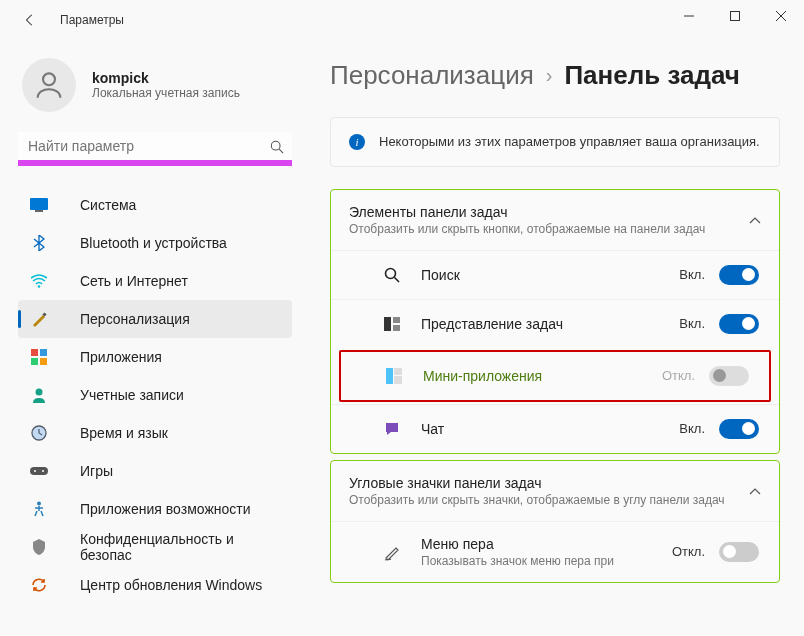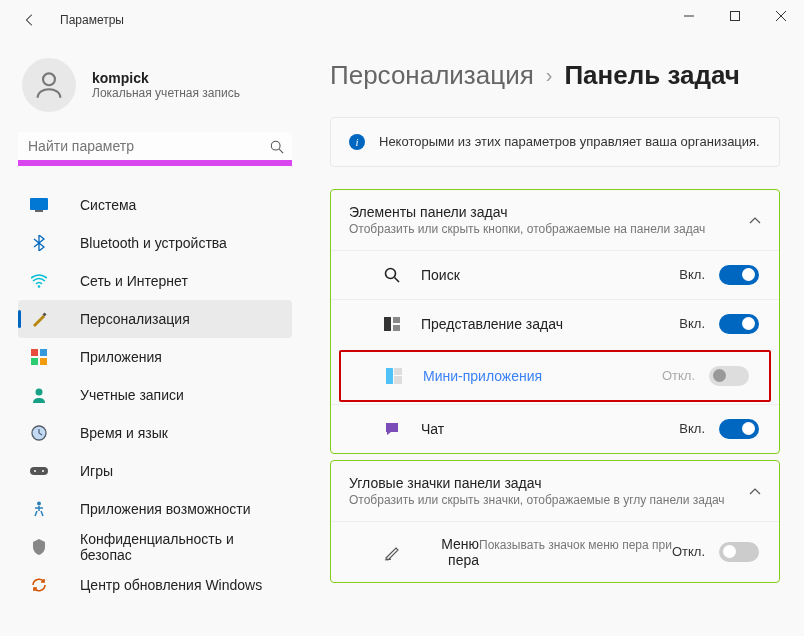--- a/index.html
+++ b/index.html
@@ -41,36 +41,36 @@
 
   .section { background: #fafafa; border: 1px solid #84cc16; border-radius: 4px; margin-bottom: 6px; }
   .section-header { padding: 14px 18px; display: flex; align-items: center; justify-content: space-between; cursor: pointer; }
   .section-title { font-size: 14px; color: #222; }
   .section-sub { font-size: 12px; color: #777; margin-top: 2px; }
   .chevron { color: #555; }
 
   .row { display: flex; align-items: center; padding: 14px 20px 14px 50px; border-top: 1px solid #eee; }
   .row-icon { width: 22px; display: flex; justify-content: center; margin-right: 18px; flex-shrink: 0; }
   .row-label { flex: 1; font-size: 14px; color: #222; }
-  .row-label.disabled { color: #3b82f6; }
+  .row-label.disabled { color: #4d7c0f; }
   .row-sub { font-size: 12px; color: #777; margin-top: 2px; }
   .row-state { font-size: 13px; color: #333; margin-right: 14px; }
   .row-state.disabled { color: #aaa; }
 
   .toggle { width: 40px; height: 20px; border-radius: 10px; background: #0067c0; position: relative; cursor: pointer; }
   .toggle .knob { position: absolute; width: 13px; height: 13px; border-radius: 50%; background: #fff; top: 3.5px; right: 4px; }
   .toggle.off { background: #ccc; }
   .toggle.off .knob { left: 4px; right: auto; background: #fff; }
   .toggle.disabled { background: #ddd; cursor: default; }
   .toggle.disabled .knob { background: #999; left: 4px; right: auto; }
 
   .highlight-box { border: 2px solid #c00; border-radius: 2px; margin: 2px 8px; }
   .highlight-box .row { border-top: none; padding-left: 42px; }
 
-  .row-block { display: flex; flex-direction: row; flex: 1; text-align: right; }
+  .row-block { display: flex; flex-direction: column; flex: 1; }
 </style>
 </head>
 <body>
 
 <div class="titlebar">
   <div class="back-btn">
     <svg width="14" height="14" viewBox="0 0 16 16">
         <path d="M10 2 L4 8 L10 14" stroke="#333" stroke-width="1.2" fill="none"></path>
       </svg>
   </div>

